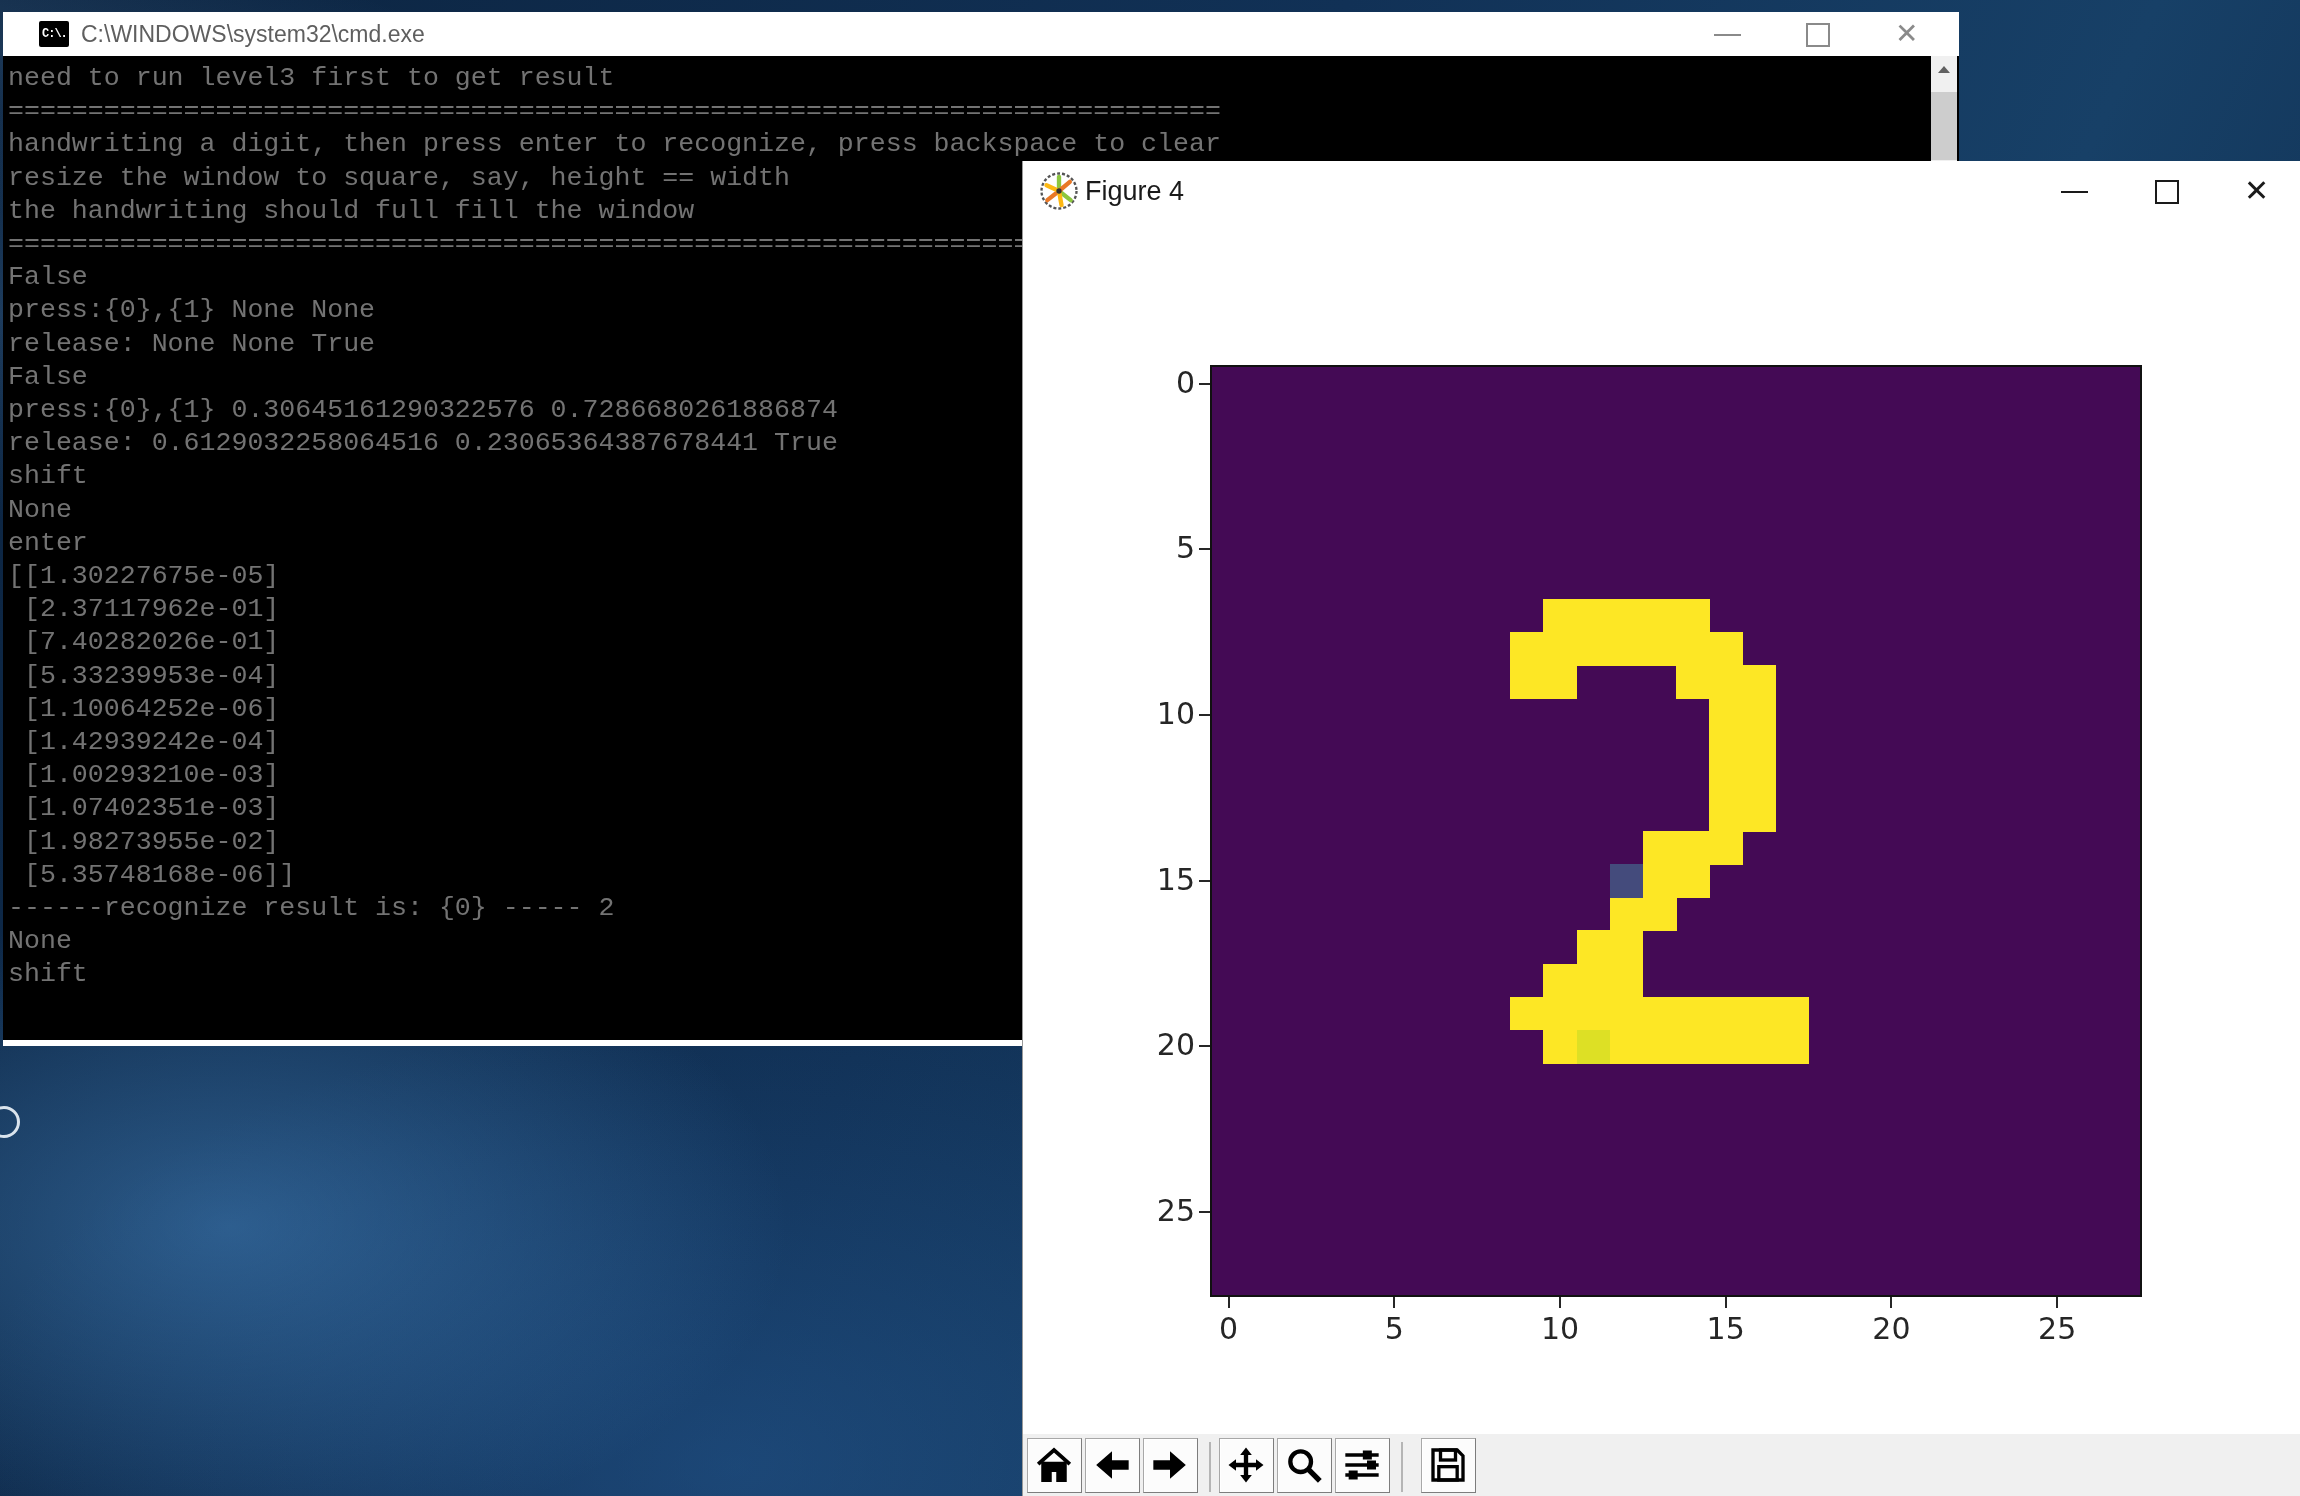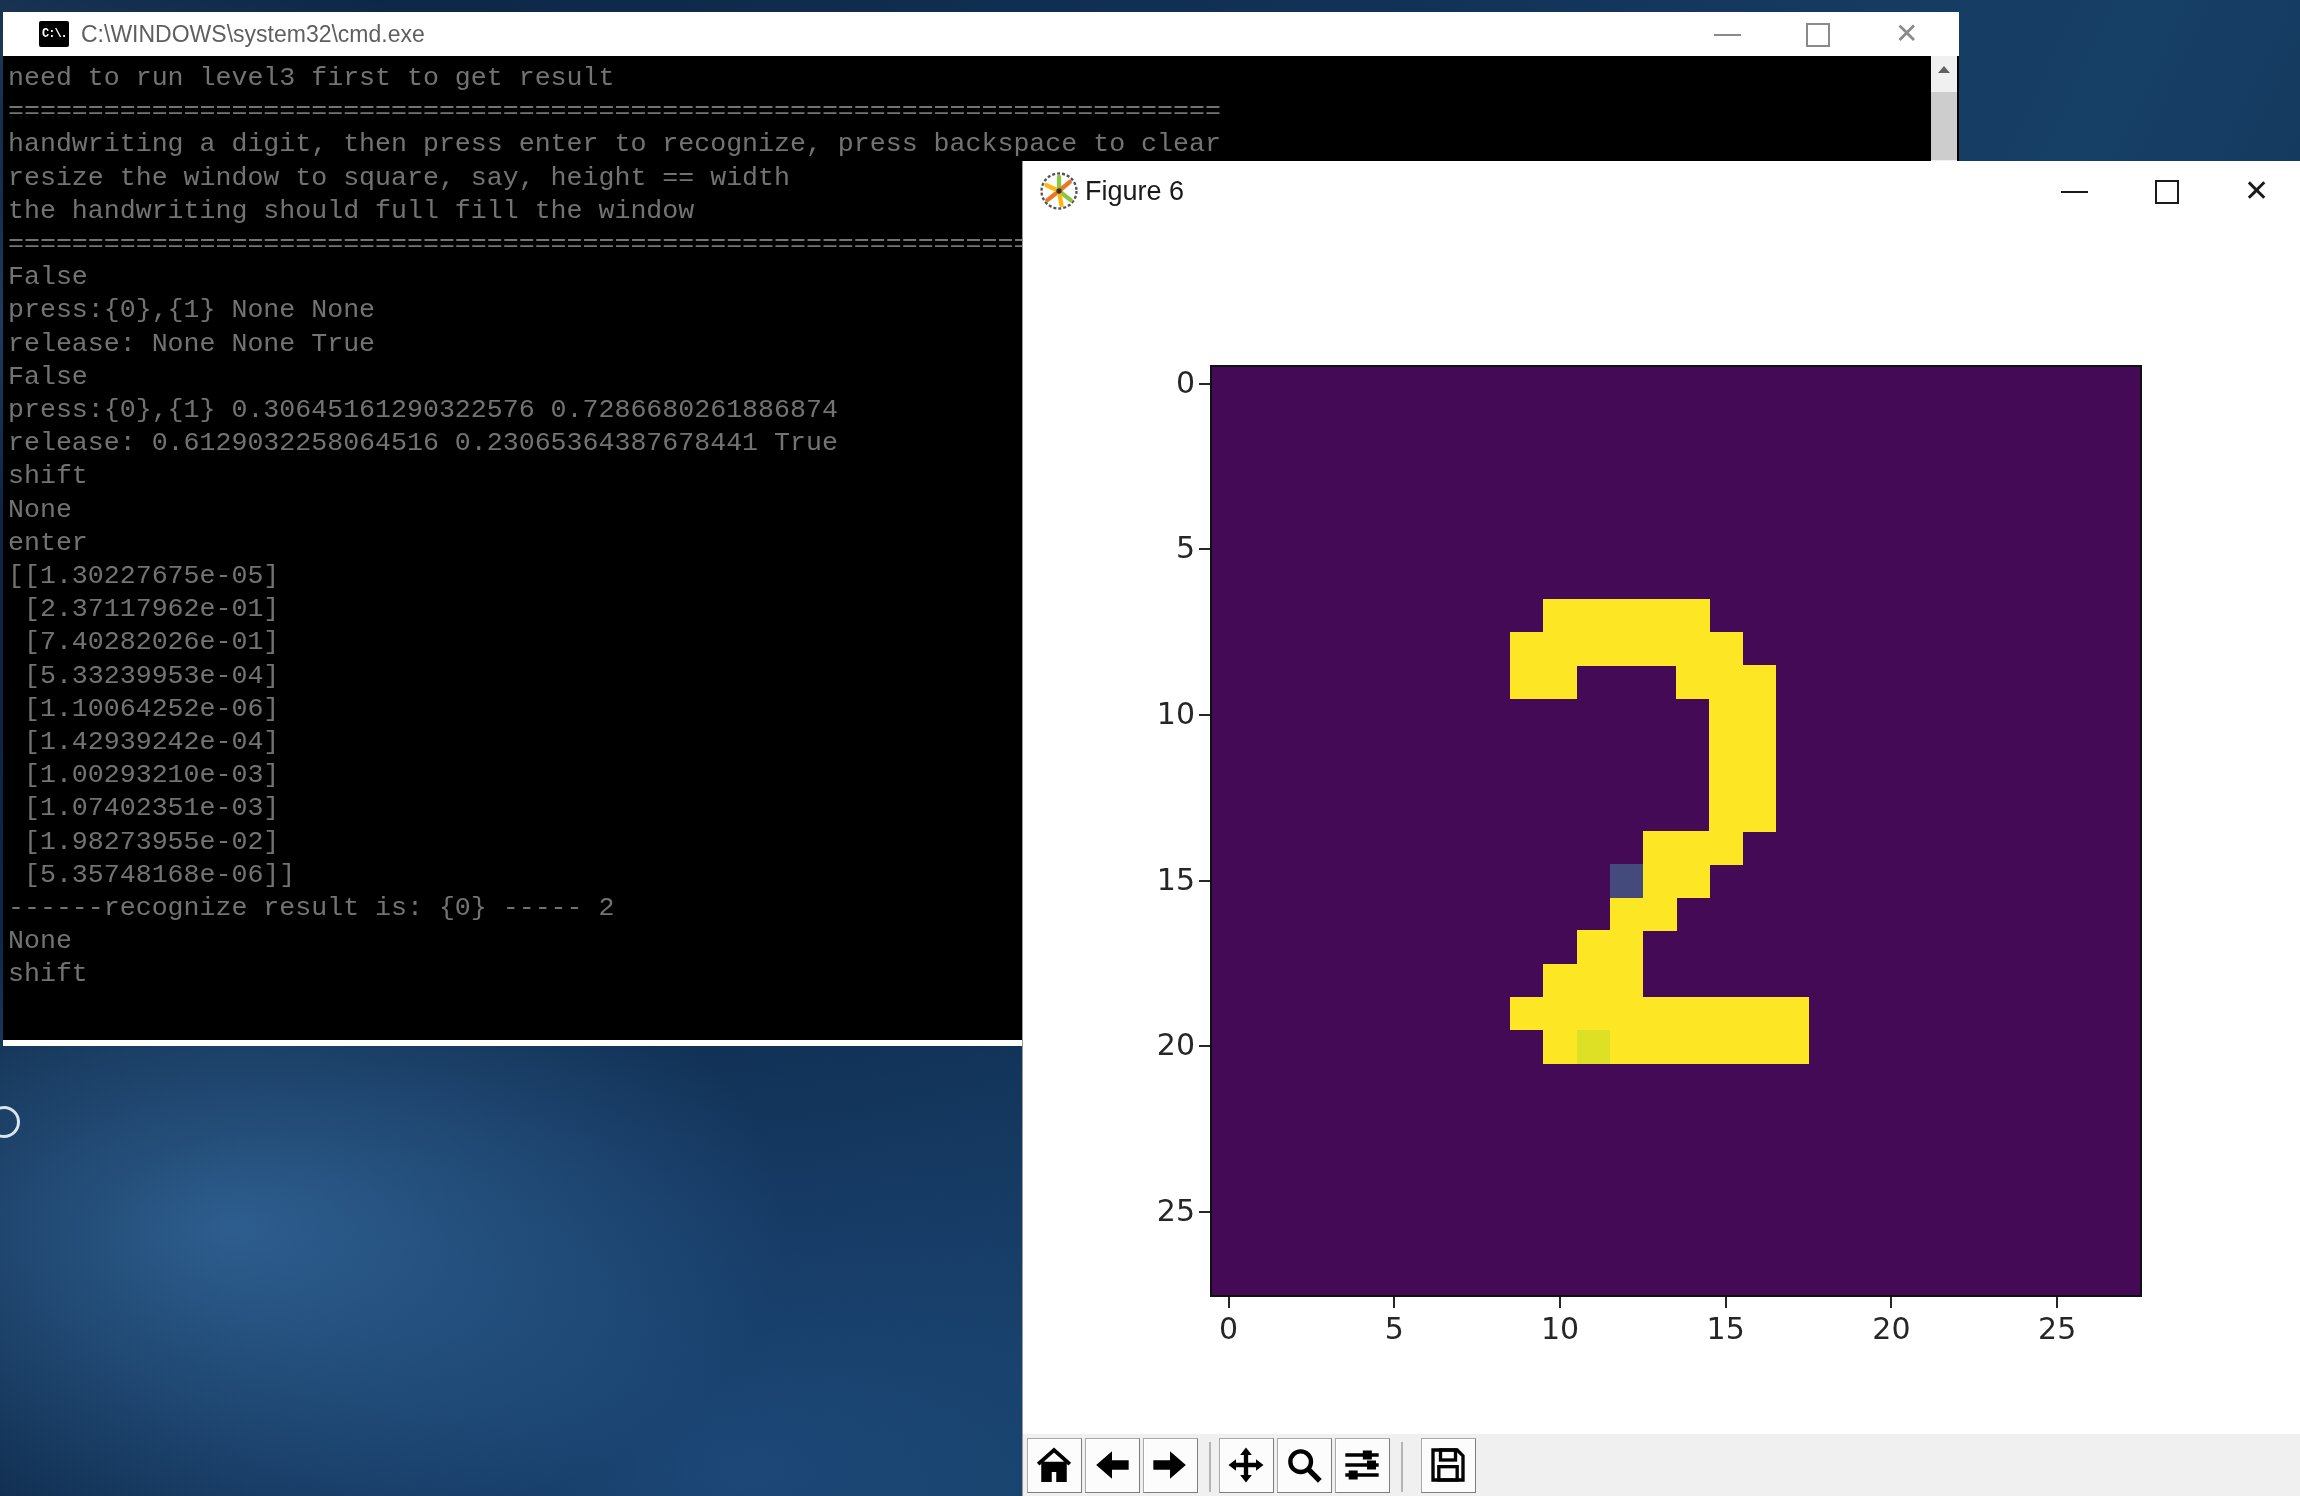--- a/index.html
+++ b/index.html
@@ -175,21 +175,21 @@
       <g stroke-width="2.6" stroke-linecap="round">
         <line x1="12" y1="12" x2="12" y2="3.5" stroke="#8cc63f"></line>
         <line x1="12" y1="12" x2="19" y2="17.5" stroke="#8cc63f"></line>
         <line x1="12" y1="12" x2="5" y2="17.5" stroke="#e97826"></line>
         <line x1="12" y1="12" x2="18.5" y2="6.5" stroke="#e97826"></line>
         <line x1="12" y1="12" x2="4.5" y2="8.5" stroke="#fdb813"></line>
         <line x1="12" y1="12" x2="13.5" y2="20.5" stroke="#fdb813"></line>
       </g>
       <circle cx="12" cy="12" r="1.6" fill="#333"></circle>
     </svg>
-    <div class="fig-title">Figure 6</div>
+    <div class="fig-title">Figure 4</div>
     <div class="winbtn figbtn fig-min">
         <div class="glyph-min"></div>
       </div>
     <div class="winbtn figbtn fig-max">
         <div class="glyph-max"></div>
       </div>
     <div class="winbtn figbtn fig-close">
         <div class="glyph-close">✕</div>
       </div>
   </div>

